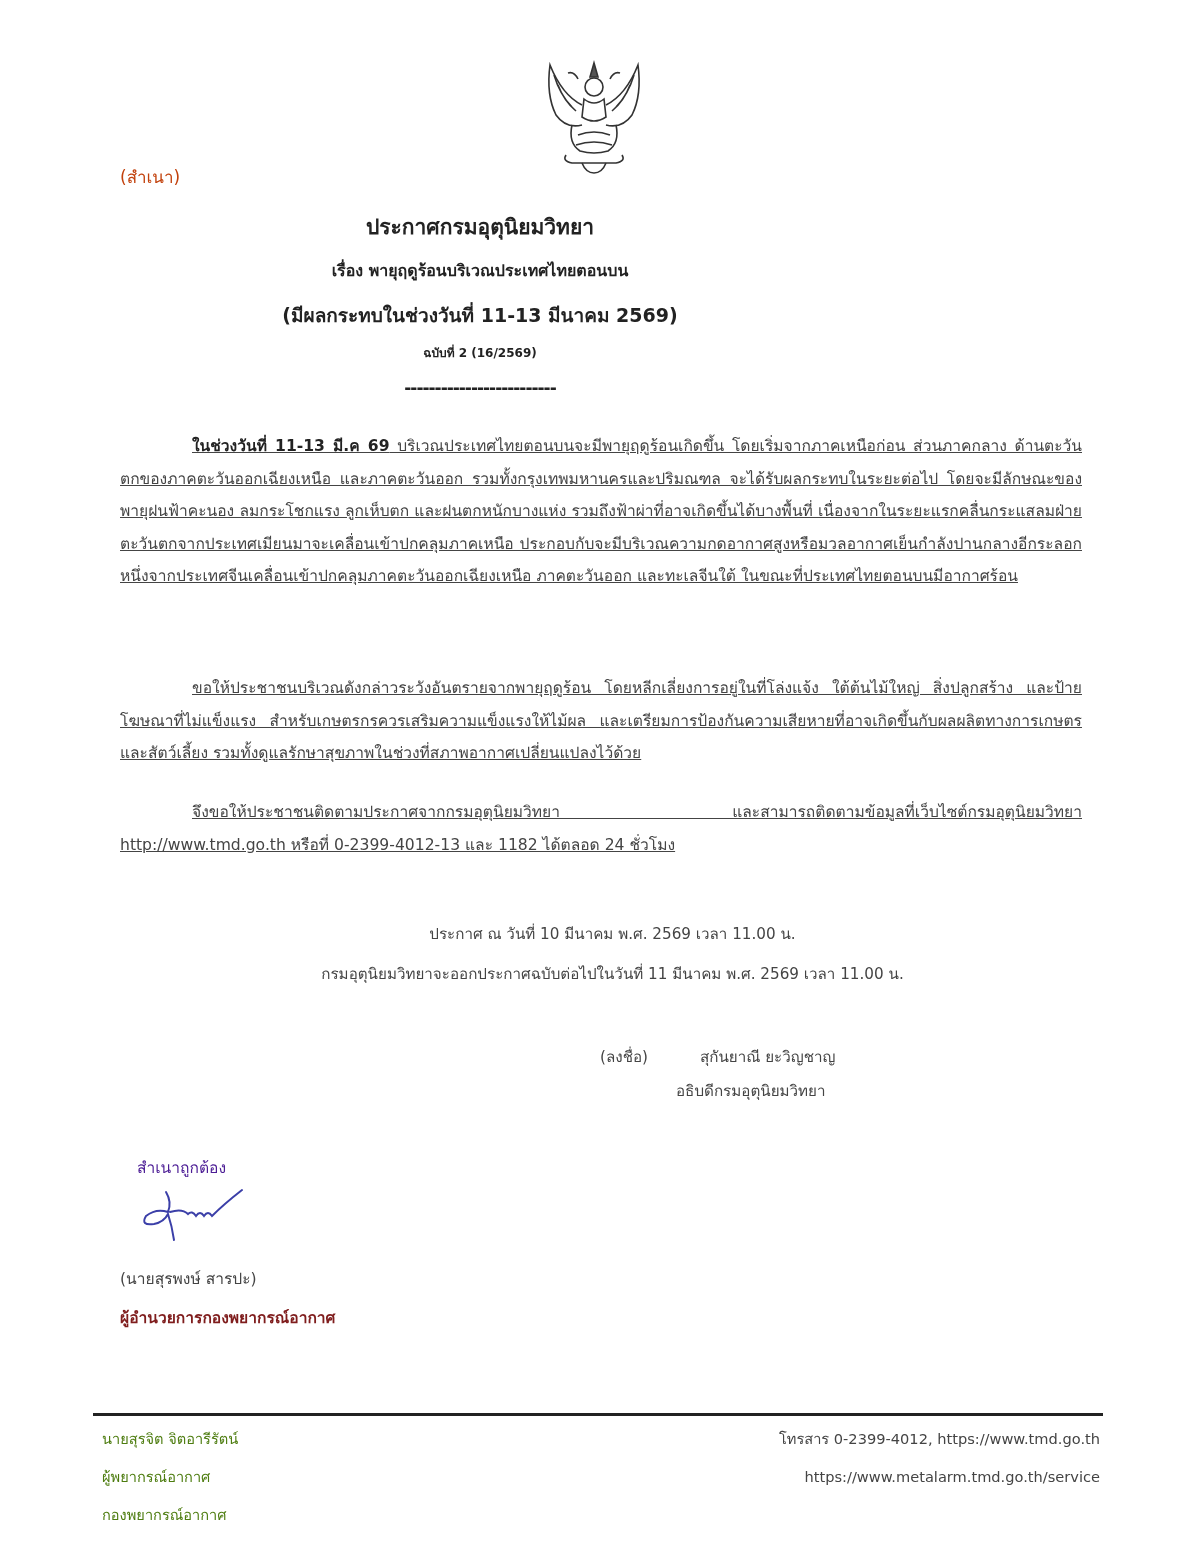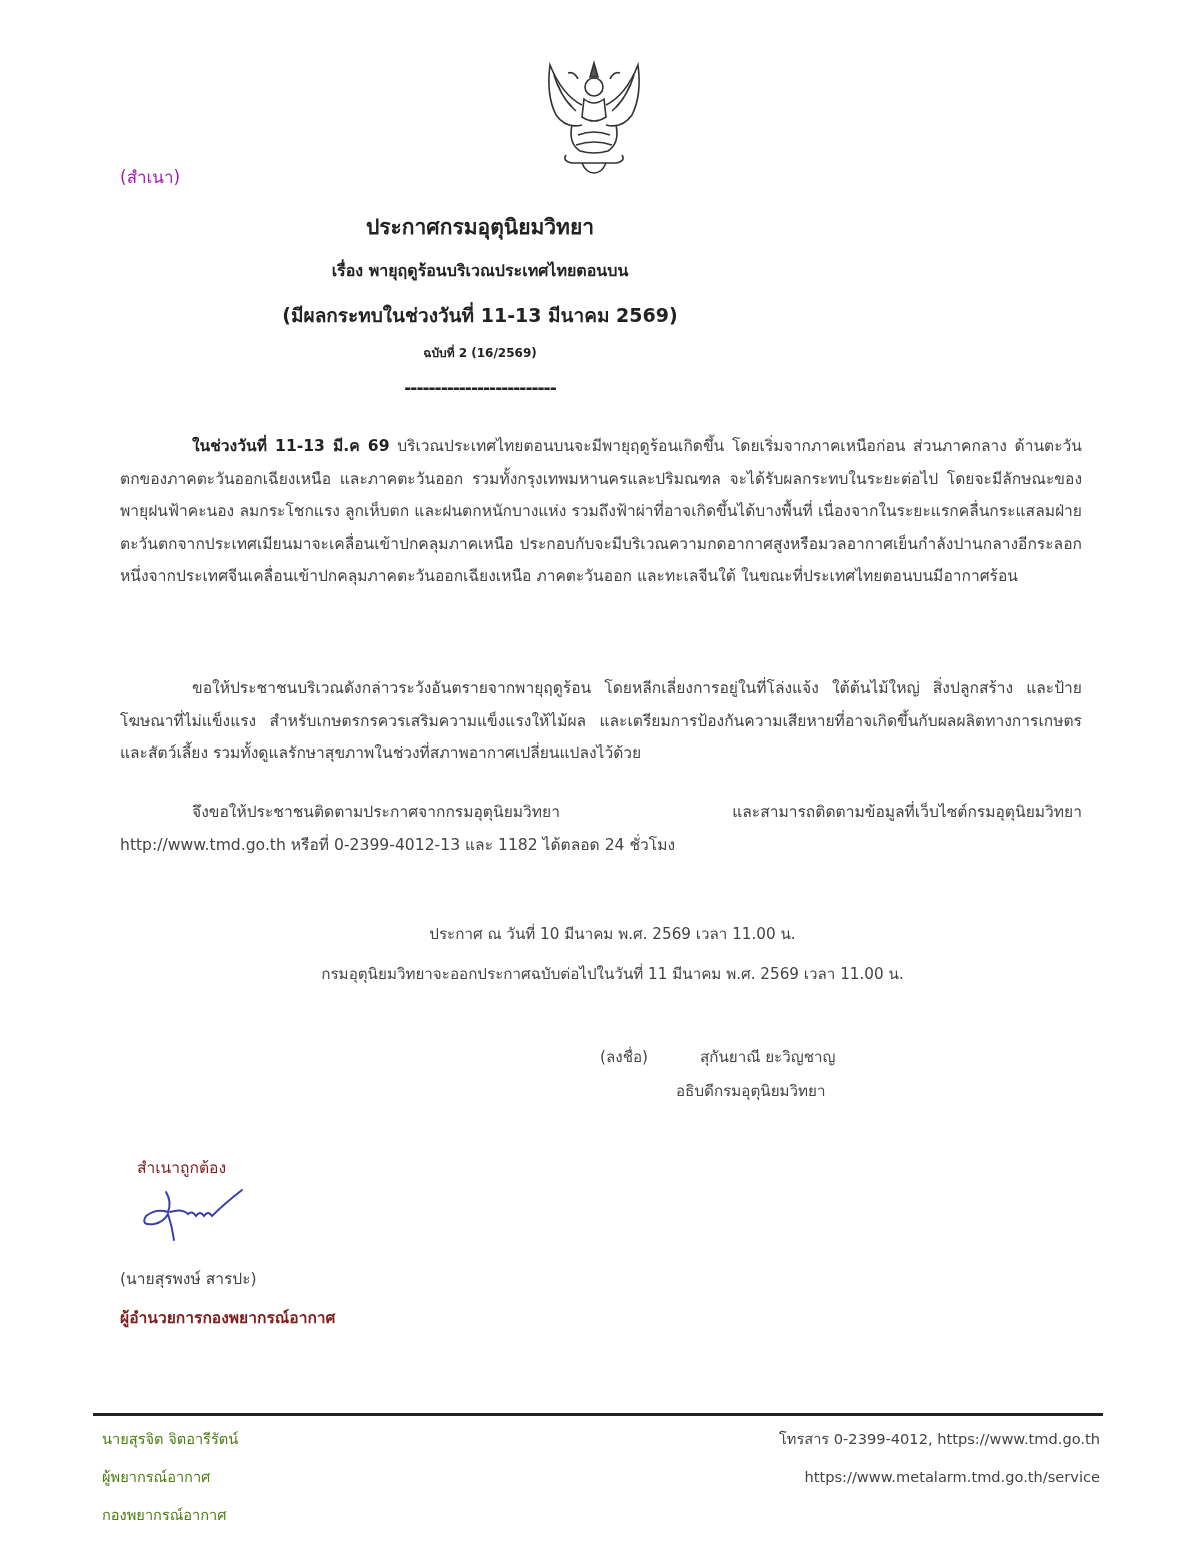--- a/index.html
+++ b/index.html
@@ -3,41 +3,41 @@
 <meta charset="utf-8">
 <style>
   html, body { margin:0; padding:0; background:#ffffff; }
   body {
     width:1200px; height:1550px; position:relative; overflow:hidden;
     font-family: "DejaVu Sans", "Liberation Sans", sans-serif;
     color:#3a3a3a;
   }
   .abs { position:absolute; }
   .garuda { left:532px; top:55px; width:125px; height:125px; }
-  .copy-mark { left:120px; top:163px; font-size:17px; color:#a21caf; }
+  .copy-mark { left:120px; top:163px; font-size:17px; color:#c2410c; }
   .heading { left:0; width:960px; text-align:center; font-weight:bold; color:#222; }
   .h1 { top:210px; font-size:21px; }
   .h2 { top:258px; font-size:16px; }
   .h3 { top:300px; font-size:19px; }
   .h4 { top:343px; font-size:12px; }
   .h5 { top:378px; font-size:17px; letter-spacing:-1px; }
-  .para { left:120px; width:962px; font-size:15.6px; line-height:32.5px; text-align:justify; color:#444; }
+  .para { left:120px; width:962px; font-size:15.6px; line-height:32.5px; text-align:justify; color:#444;text-decoration:underline; }
   .p1 { top:430px; }
   .p2 { top:672px; }
   .p3 { top:796px; }
   .indent { display:inline-block; width:72px; }
   .bold { font-weight:bold; color:#222; }
   .center-line { left:0; width:1225px; text-align:center; font-size:15.2px; color:#444; }
   .issued { top:922px; }
   .next { top:962px; }
   .sig-block { left:600px; top:1040px; font-size:15.2px; color:#444; line-height:34px; }
   .sig-row { display:flex; gap:52px; }
   .sig-title1 { padding-left:58px; }
   .sig-title2 { padding-left:76px; }
-  .certified { left:137px; top:1155px; font-size:15.6px; color:#7f1d1d; }
+  .certified { left:137px; top:1155px; font-size:15.6px; color:#4c1d95; }
   .signature { left:138px; top:1182px; width:110px; height:70px; }
   .cert-name { left:120px; top:1266px; font-size:15.6px; color:#444; }
   .cert-title { left:120px; top:1305px; font-size:15.6px; color:#7f1d1d;font-weight:bold; }
   .footer-rule { left:93px; top:1413px; width:1010px; height:0; border-top:3px solid #222; }
   .footer-left { left:102px; top:1420px; font-size:14.6px; line-height:38px; color:#4d7c0f; }
   .footer-right { right:100px; top:1420px; font-size:14.6px; line-height:38px; color:#444; text-align:right; }
 </style>
 </head>
 <body>
 

